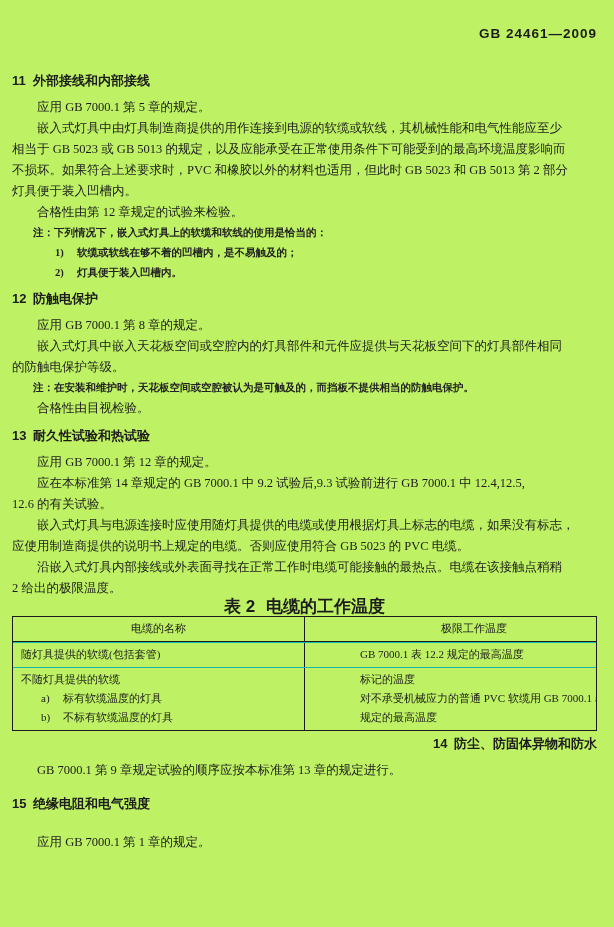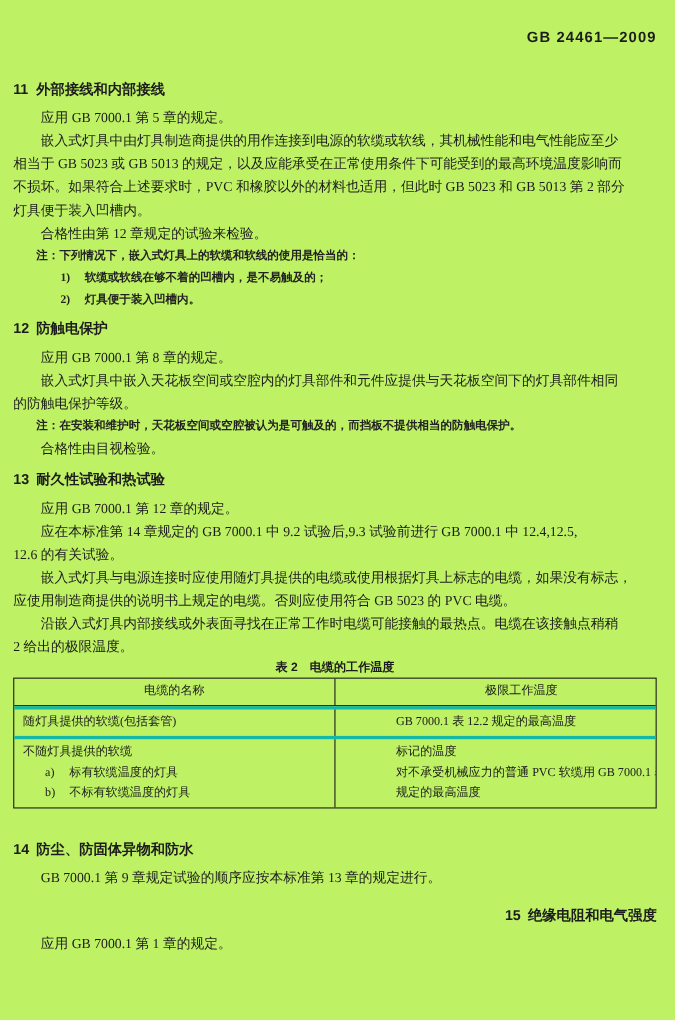--- a/index.html
+++ b/index.html
@@ -17,36 +17,36 @@
   }
 
   .sec-head {
     display:flex; font-family:"Liberation Sans","DejaVu Sans",sans-serif;
     font-weight:bold; font-size:13px; height:21px; line-height:21px; white-space:nowrap;
   }
   .sec-head .num { width:21px; flex:none; }
   #h11 { margin-top:28px; margin-bottom:6px; }
   #h12 { margin-top:5px;  margin-bottom:6px; }
   #h13 { margin-top:6px;  margin-bottom:6px; }
-  #h14 { margin-top:26px; margin-bottom:6px; }
-  #h15 { margin-top:12px; margin-bottom:6px;justify-content:flex-end; }
+  #h14 { margin-top:2px; margin-bottom:6px;justify-content:flex-end; }
+  #h15 { margin-top:12px; margin-bottom:18px; }
 
   .line { font-size:12.5px; height:21px; line-height:21px; white-space:nowrap; }
   .ind  { padding-left:25px; }
   .note { font-size:10.5px; font-weight:bold; color:#222; height:20px; line-height:20px; padding-left:21px; white-space:nowrap; }
   .note-item { display:flex; font-size:10.5px; font-weight:bold; color:#222; height:20px; line-height:20px; padding-left:43px; white-space:nowrap; }
   .note-item .marker { width:22px; flex:none; }
 
   .tbl-caption {
     display:flex; justify-content:center; gap:11px; height:16px; line-height:16px;
-    font-family:"Liberation Sans","DejaVu Sans",sans-serif; font-weight:bold; font-size:11px;
+    font-family:"Liberation Sans","DejaVu Sans",sans-serif; font-weight:bold; font-size:17px;
   }
   .tbl { width:585px; border:1.5px solid #1c1c1c; margin-top:1px; font-size:11px; }
   .trow { display:flex;gap:47px; }
-  .trow + .trow { border-top:3px solid #14b8a6;justify-content:space-between; }
+  .trow + .trow { border-top:1px solid #14b8a6;justify-content:space-between; }
   .trow.hrow { border-bottom:0.5px solid #1c1c1c; }
   .tcell-l { width:292px; flex:none; border-right:1px solid #1c1c1c; overflow:hidden; }
   .tcell-r { flex:1; overflow:hidden; }
   .hrow .tcell-l, .hrow .tcell-r { height:24px; line-height:23px; text-align:center; }
   .r1 .tcell-l, .r1 .tcell-r { height:24px; line-height:23px; padding-left:8px; white-space:nowrap; }
   .r2 .tcell-l, .r2 .tcell-r { padding:2px 0 3px 8px; }
   .cell-line { height:19px; line-height:19px; white-space:nowrap; }
   .cell-line.sub { display:flex; padding-left:20px; }
   .cell-line.sub .marker { width:22px; flex:none; }
 </style>

